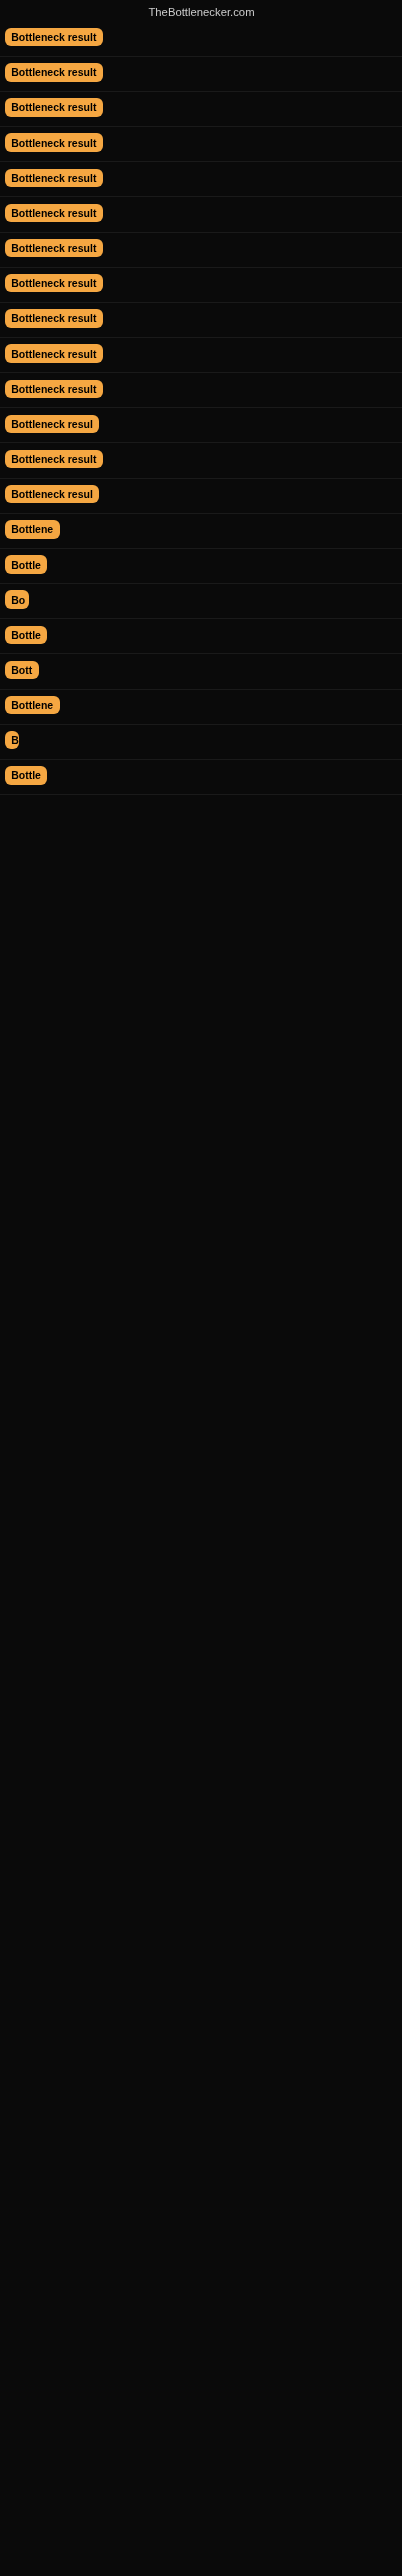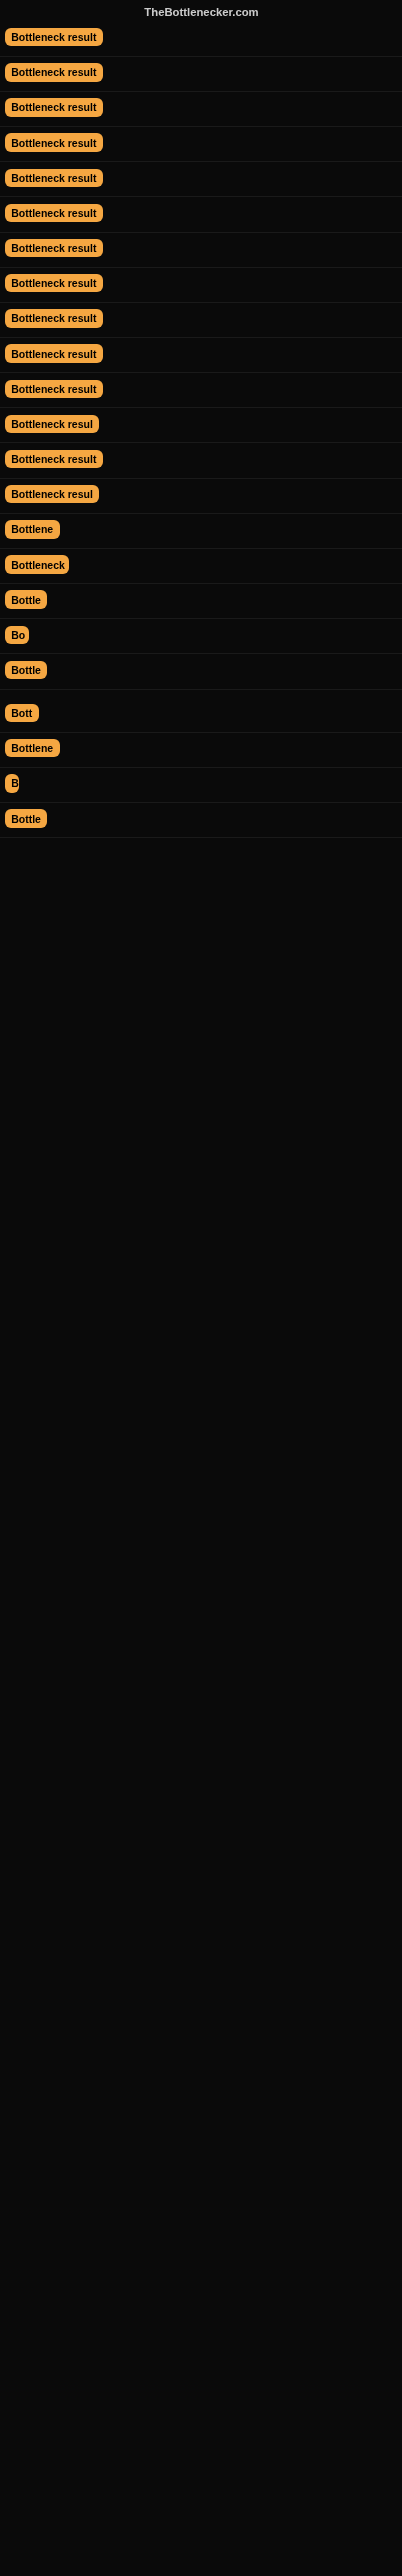--- a/index.html
+++ b/index.html
@@ -14,21 +14,21 @@
       background-color: #0a0a0a;
       font-family: Arial, sans-serif;
       position: relative;
     }
 
     .site-title {
       text-align: center;
       color: #cccccc;
       font-size: 11.3px;
       padding: 6.4px 0 3.2px 0;
-      font-weight: bold;
+      font-weight: normal;
     }
 
     .bottleneck-badge {
       display: inline-block;
       background-color: #f5a742;
       color: #000000;
       font-size: 10.5px;
       font-weight: bold;
       padding: 3.2px 6.4px;
       border-radius: 6px;
@@ -57,22 +57,21 @@
     <div class="result-row"><span class="bottleneck-badge" style="max-width: 105px;">Bottleneck result</span></div>
     <div class="result-row"><span class="bottleneck-badge" style="max-width: 105px;">Bottleneck result</span></div>
     <div class="result-row"><span class="bottleneck-badge" style="max-width: 105px;">Bottleneck result</span></div>
     <div class="result-row"><span class="bottleneck-badge" style="max-width: 105px;">Bottleneck result</span></div>
     <div class="result-row"><span class="bottleneck-badge" style="max-width: 105px;">Bottleneck result</span></div>
     <div class="result-row"><span class="bottleneck-badge" style="max-width: 105px;">Bottleneck result</span></div>
     <div class="result-row"><span class="bottleneck-badge" style="max-width: 97px;">Bottleneck resul</span></div>
     <div class="result-row"><span class="bottleneck-badge" style="max-width: 105px;">Bottleneck result</span></div>
     <div class="result-row"><span class="bottleneck-badge" style="max-width: 95px;">Bottleneck resul</span></div>
     <div class="result-row"><span class="bottleneck-badge" style="max-width: 60px;">Bottlene</span></div>
-    <div class="result-row"><span class="bottleneck-badge" style="max-width: 64px;">Bottleneck</span></div>
     <div class="result-row"><span class="bottleneck-badge" style="max-width: 47px;">Bottle</span></div>
     <div class="result-row"><span class="bottleneck-badge" style="max-width: 24px;">Bo</span></div>
     <div class="result-row"><span class="bottleneck-badge" style="max-width: 47px;">Bottle</span></div>
-    <div class="result-row"><span class="bottleneck-badge" style="max-width: 35px; margin-top: 8px;">Bott</span></div>
+    <div class="result-row"><span class="bottleneck-badge" style="max-width: 35px;">Bott</span></div>
     <div class="result-row"><span class="bottleneck-badge" style="max-width: 58px;">Bottlene</span></div>
     <div class="result-row"><span class="bottleneck-badge" style="max-width: 14.5px;">B</span></div>
     <div class="result-row"><span class="bottleneck-badge" style="max-width: 47px;">Bottle</span></div>
   </div>
 
 
 </body></html>

